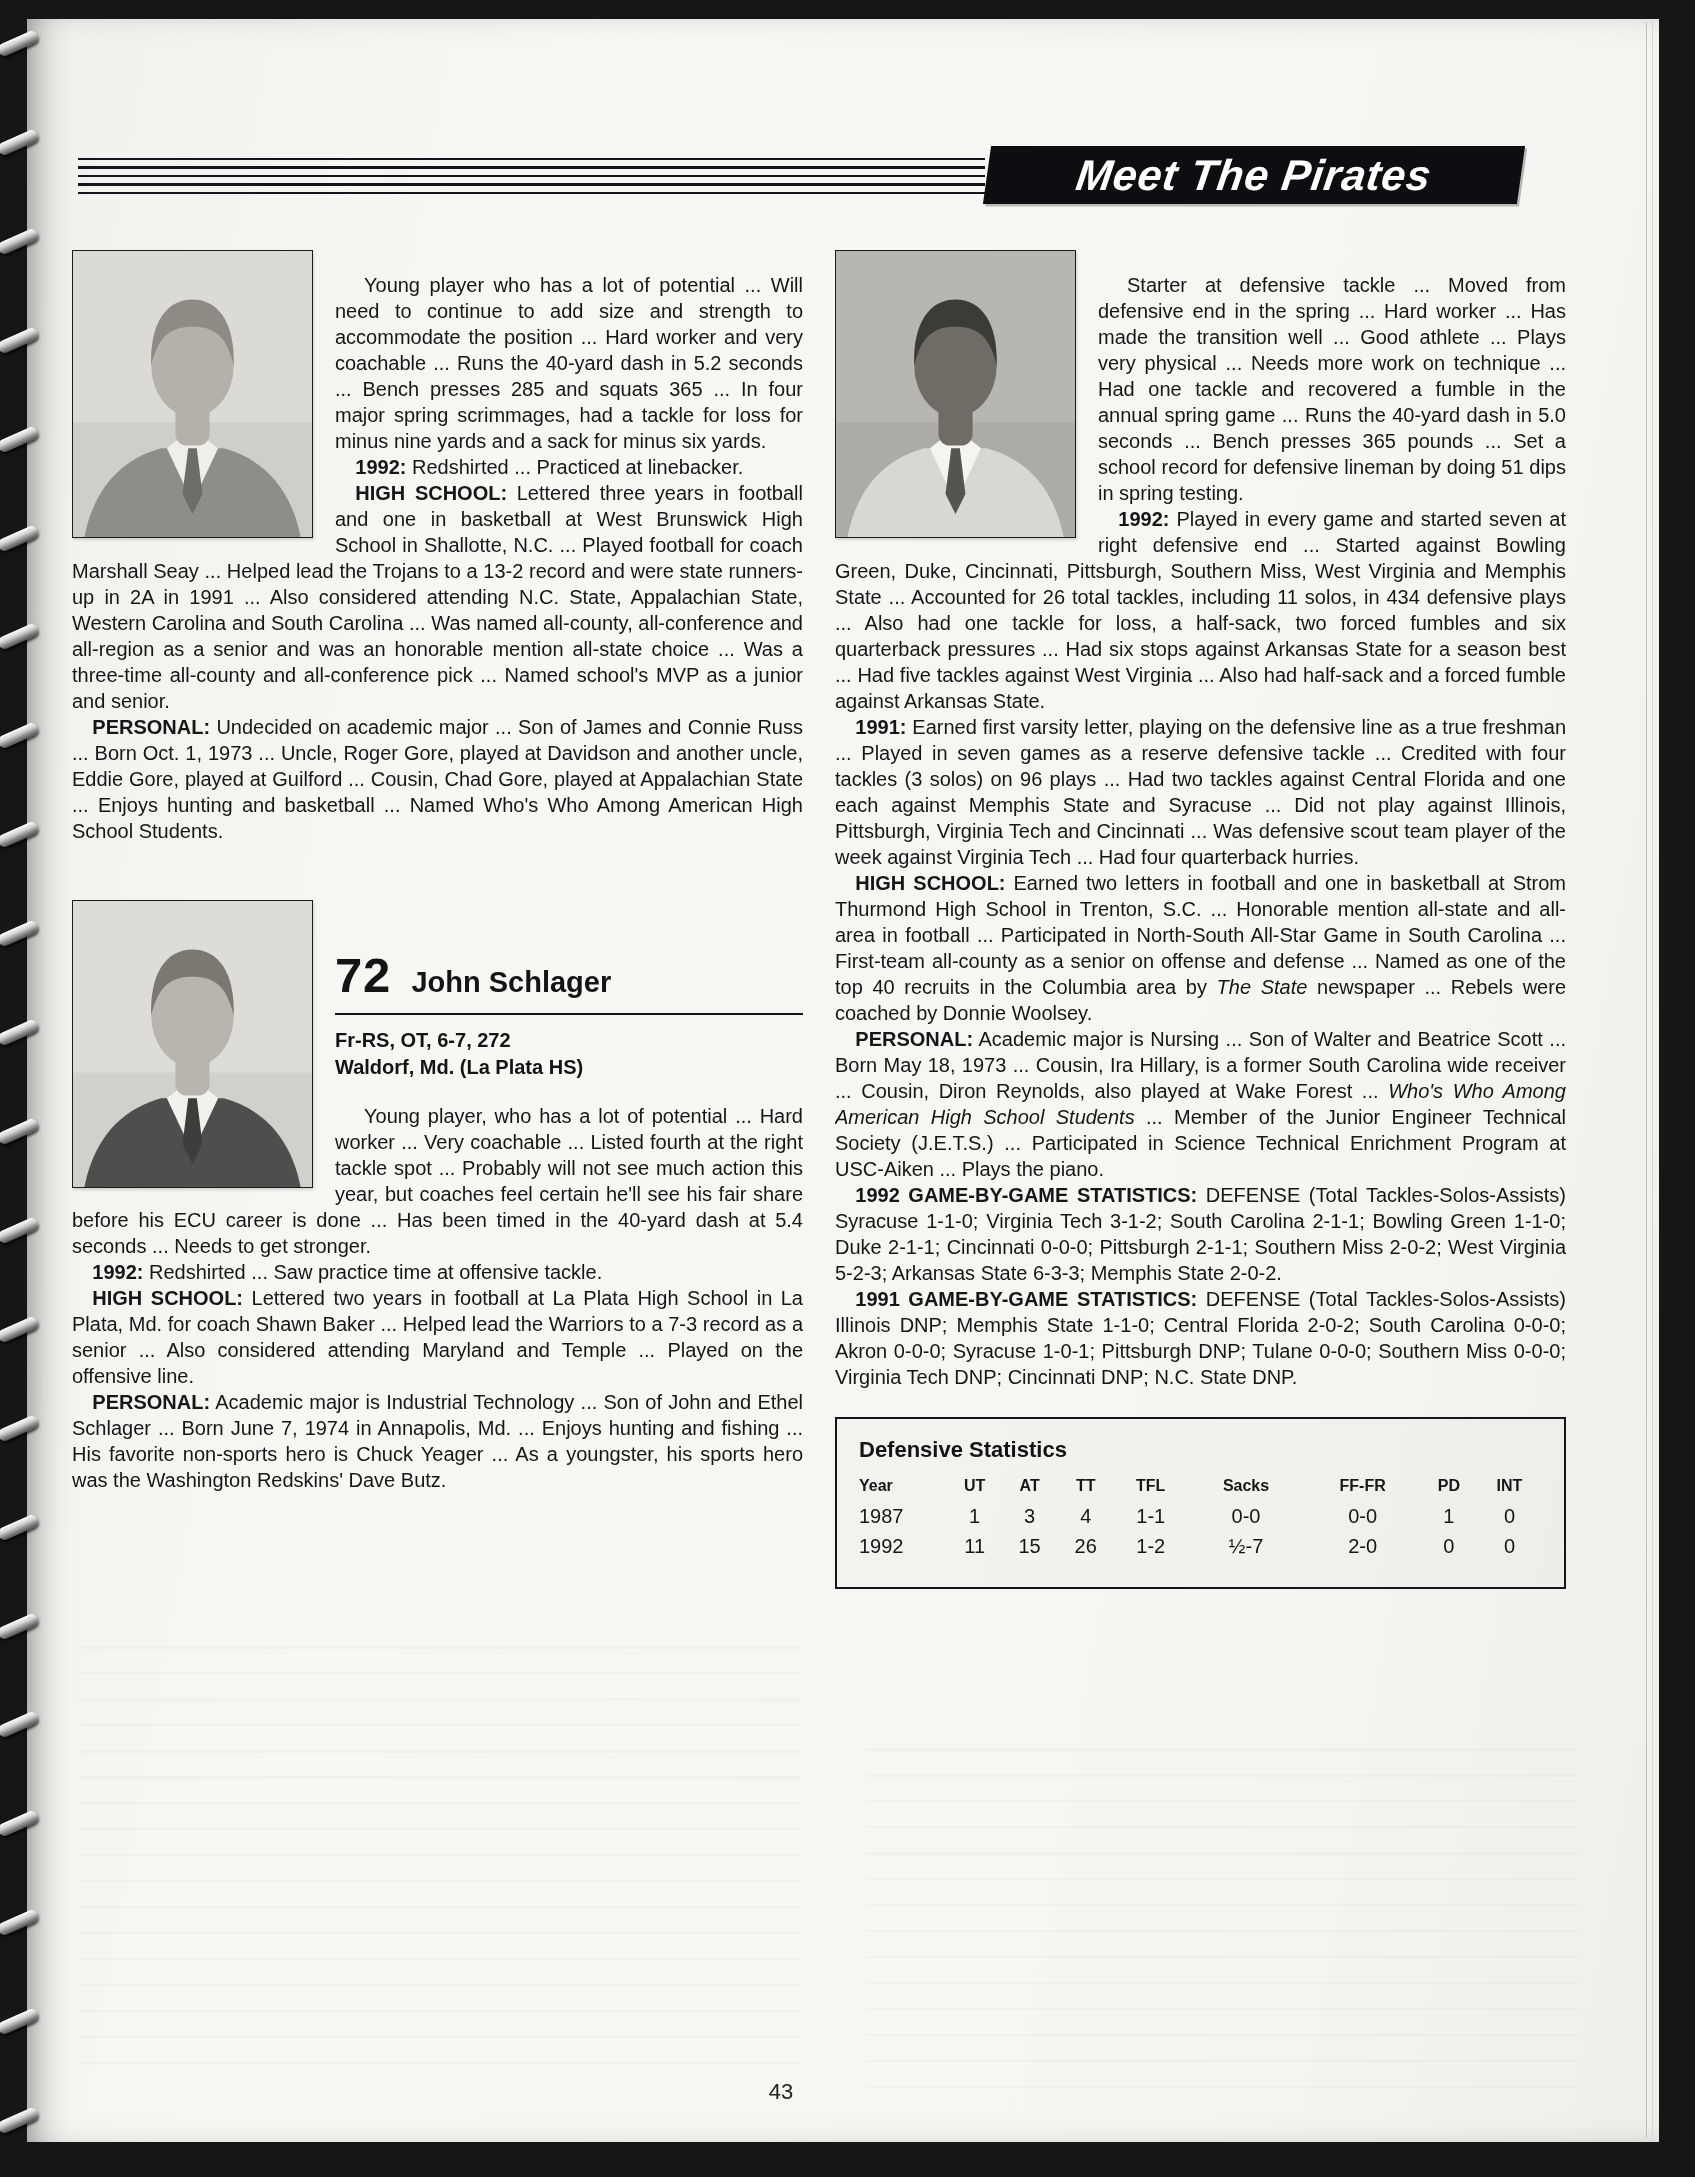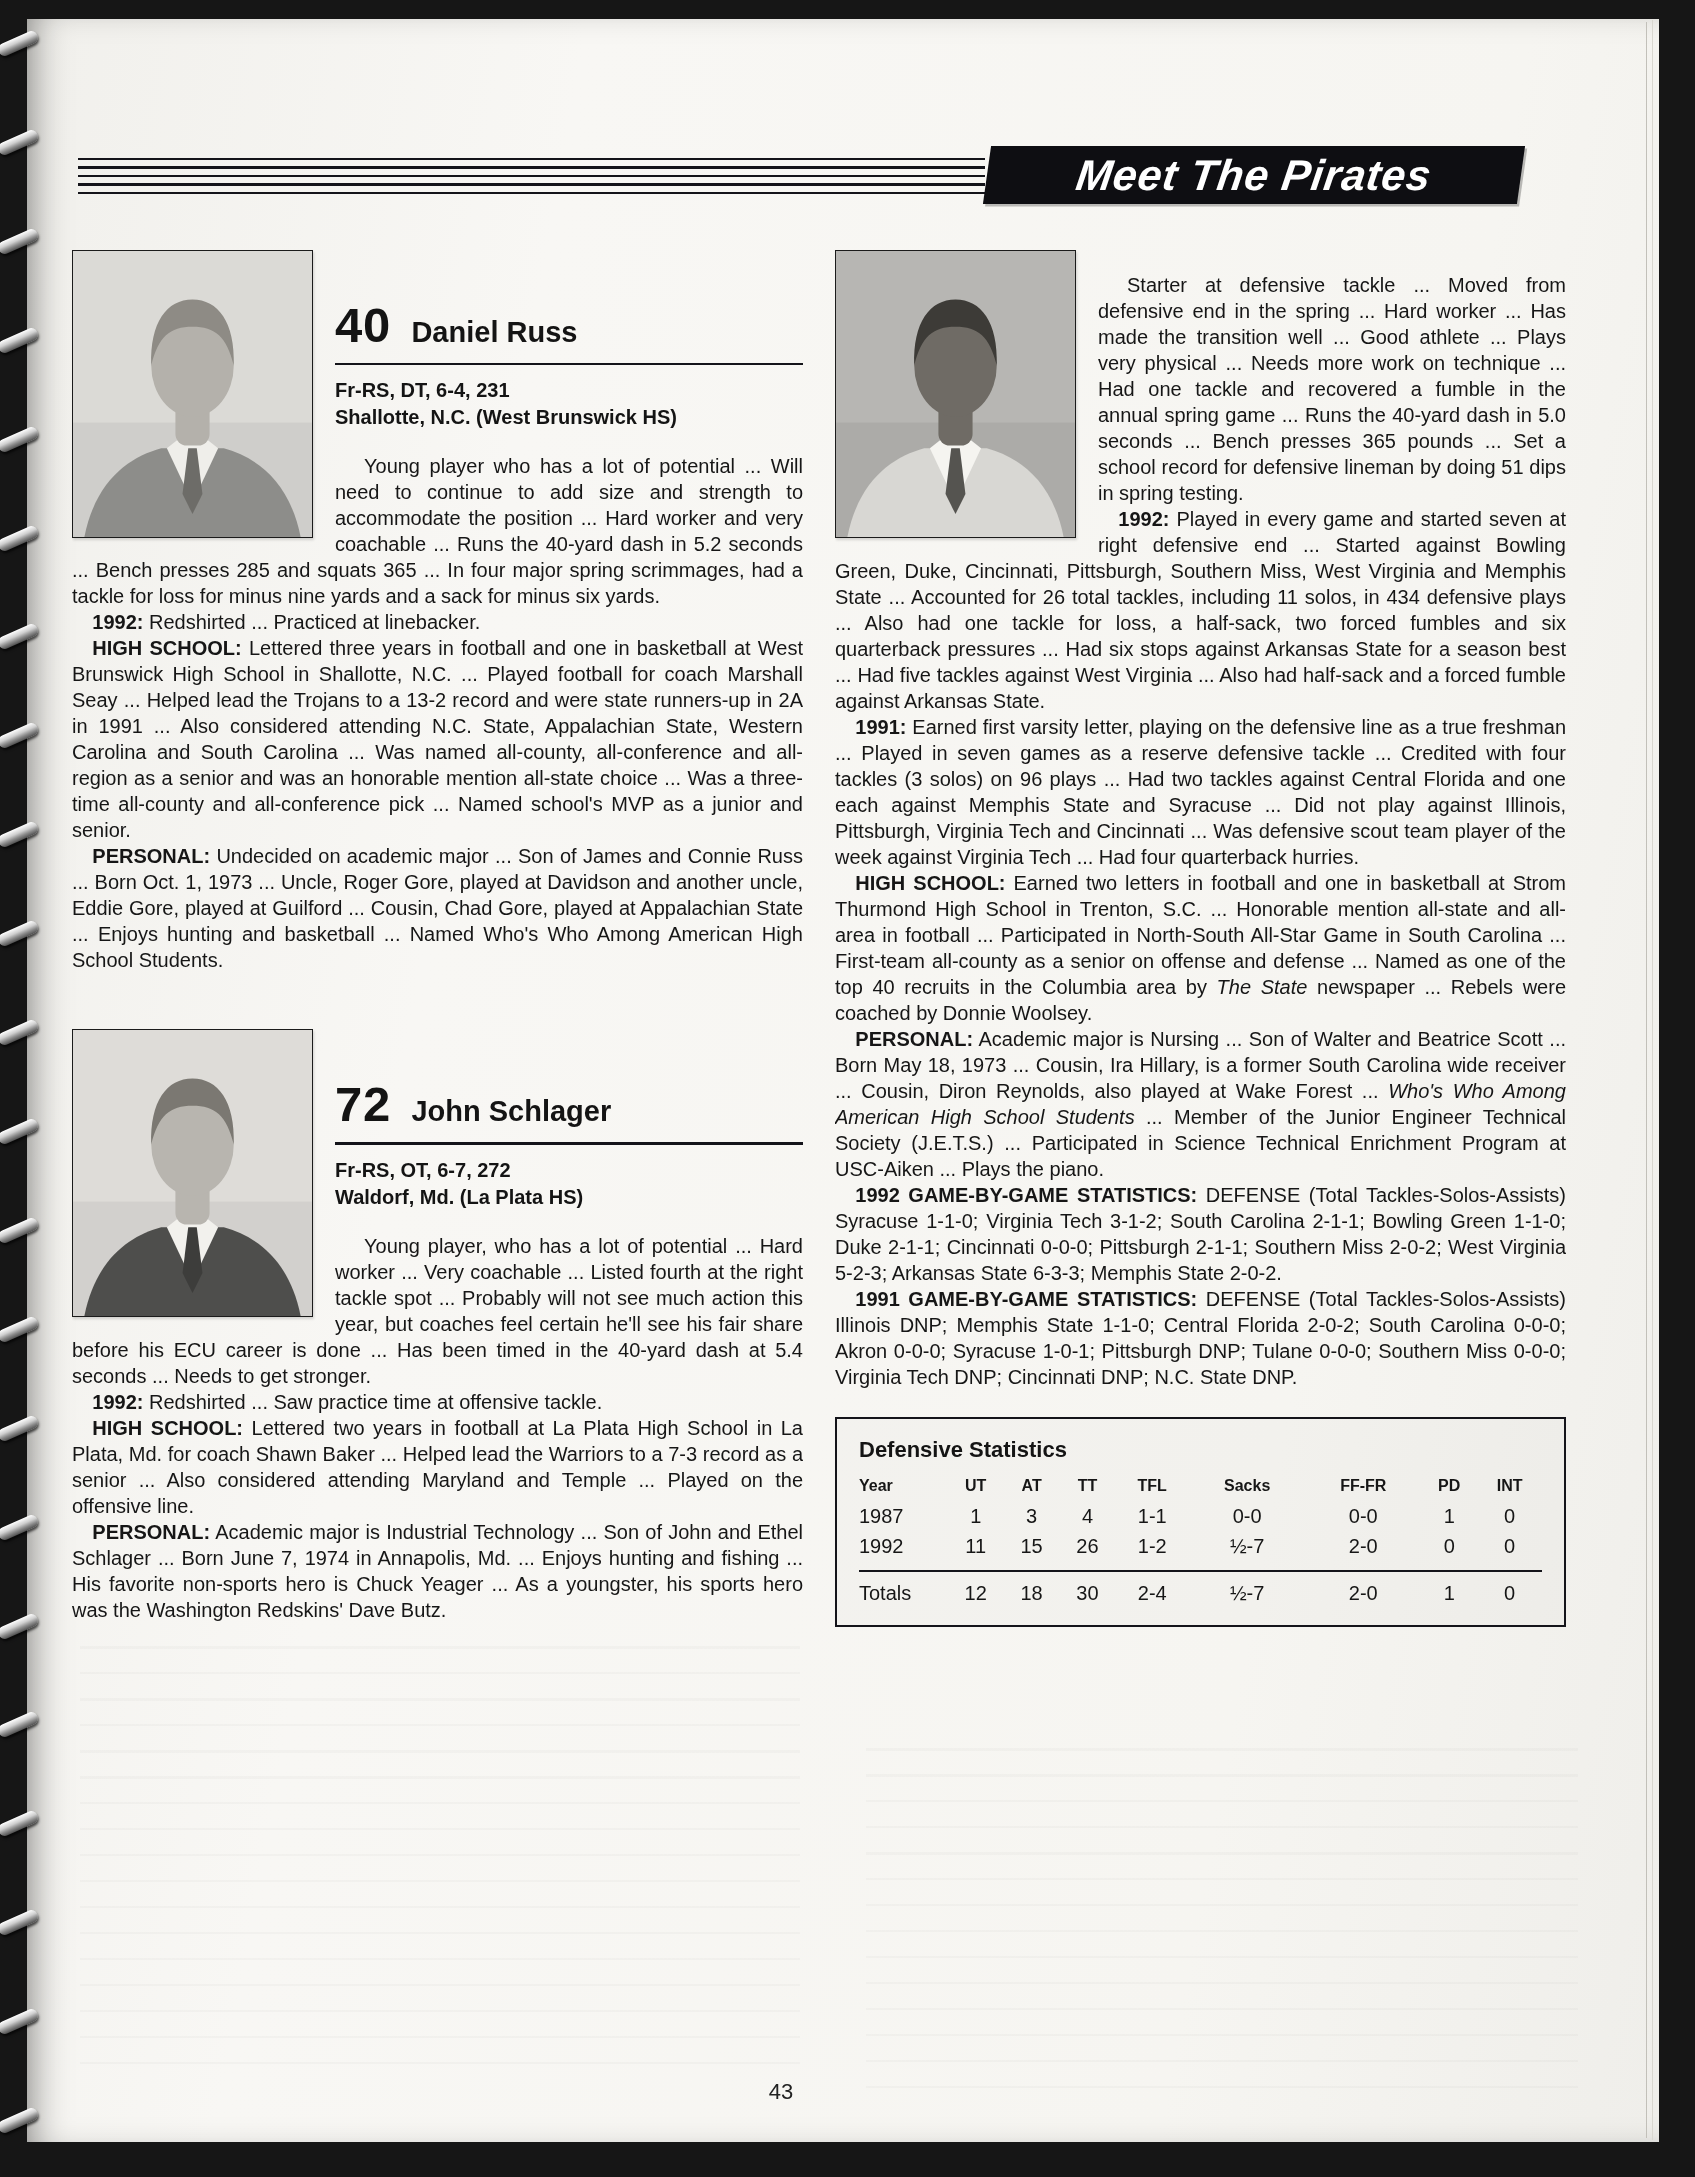--- a/index.html
+++ b/index.html
@@ -125,31 +125,20 @@
           <svg viewBox="0 0 84 100" preserveAspectRatio="none">
             <rect x="0" y="0" width="84" height="100" fill="var(--pbg)"></rect>
             <rect x="0" y="60" width="84" height="40" fill="#000" opacity="0.05"></rect>
             <path d="M4,100 C8,80 20,72 31,69 L53,69 C64,72 76,80 80,100 Z" fill="var(--psuit)"></path>
             <path d="M33,69 L42,88 L51,69 L46,65 L38,65 Z" fill="var(--pshirt)"></path>
             <path d="M40.5,69 L43.5,69 L45.5,85 L42,92 L38.5,85 Z" fill="var(--ptie)"></path>
             <rect x="36" y="52" width="12" height="16" rx="4" fill="var(--pskin)"></rect>
             <ellipse cx="42" cy="40" rx="14.5" ry="18" fill="var(--pskin)"></ellipse>
             <path d="M27.5,40 C27,25 33,17 42,17 C51,17 57,25 56.5,40 C54,30 50,26.5 42,26.5 C34,26.5 30,30 27.5,40 Z" fill="var(--phair)"></path>
           </svg>
-        </div>
-        <div class="phead">
-          <div class="numname">
-            <span class="pnum">40</span>
-            <span class="pname">Daniel Russ</span>
-          </div>
-          <div class="prule"></div>
-          <div class="pbio">
-            <div>Fr-RS, DT, 6-4, 231</div>
-            <div>Shallotte, N.C. (West Brunswick HS)</div>
-          </div>
         </div>
         <p class="body intro">Young player who has a lot of potential ... Will need to continue to add size and strength to accommodate the position ... Hard worker and very coachable ... Runs the 40-yard dash in 5.2 seconds ... Bench presses 285 and squats 365 ... In four major spring scrimmages, had a tackle for loss for minus nine yards and a sack for minus six yards.</p>
         <p class="body para">
           <b>1992:</b>
           <span>Redshirted ... Practiced at linebacker.</span>
         </p>
         <p class="body para">
           <b>HIGH SCHOOL:</b>
           <span>Lettered three years in football and one in basketball at West Brunswick High School in Shallotte, N.C. ... Played football for coach Marshall Seay ... Helped lead the Trojans to a 13-2 record and were state runners-up in 2A in 1991 ... Also considered attending N.C. State, Appalachian State, Western Carolina and South Carolina ... Was named all-county, all-conference and all-region as a senior and was an honorable mention all-state choice ... Was a three-time all-county and all-conference pick ... Named school's MVP as a junior and senior.</span>
         </p>
@@ -273,31 +262,20 @@
               <td class="yearcol">1992</td>
               <td>11</td>
               <td>15</td>
               <td>26</td>
               <td>1-2</td>
               <td>½-7</td>
               <td>2-0</td>
               <td>0</td>
               <td>0</td>
             </tr>
-            <tr class="totals">
-              <td class="yearcol">Totals</td>
-              <td>12</td>
-              <td>18</td>
-              <td>30</td>
-              <td>2-4</td>
-              <td>½-7</td>
-              <td>2-0</td>
-              <td>1</td>
-              <td>0</td>
-            </tr>
           </tbody>
         </table>
       </div>
     </div>
 
     <div class="pagenum">43</div>
   </div>
 </div>
 
 

